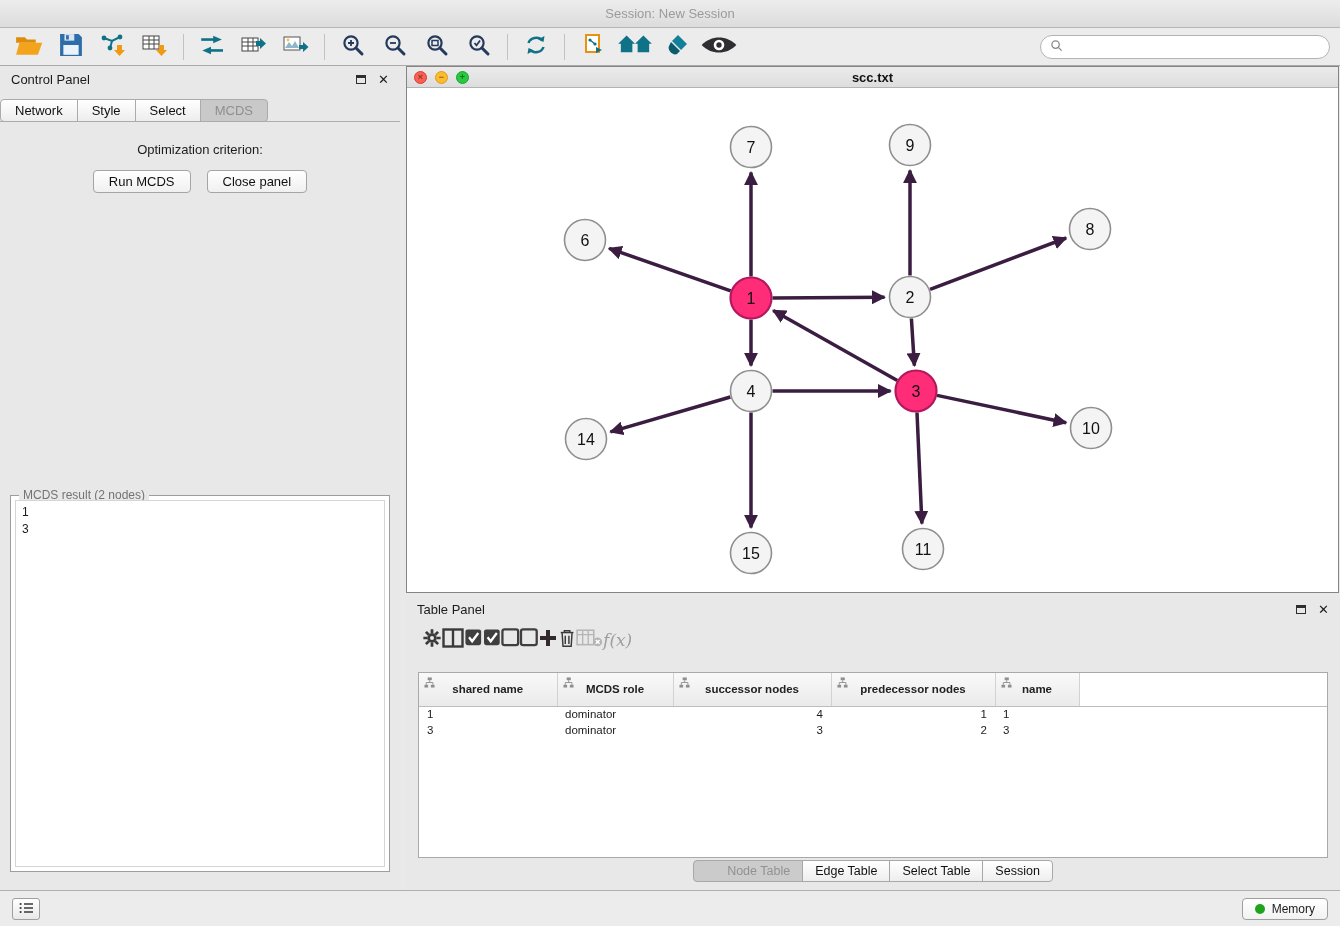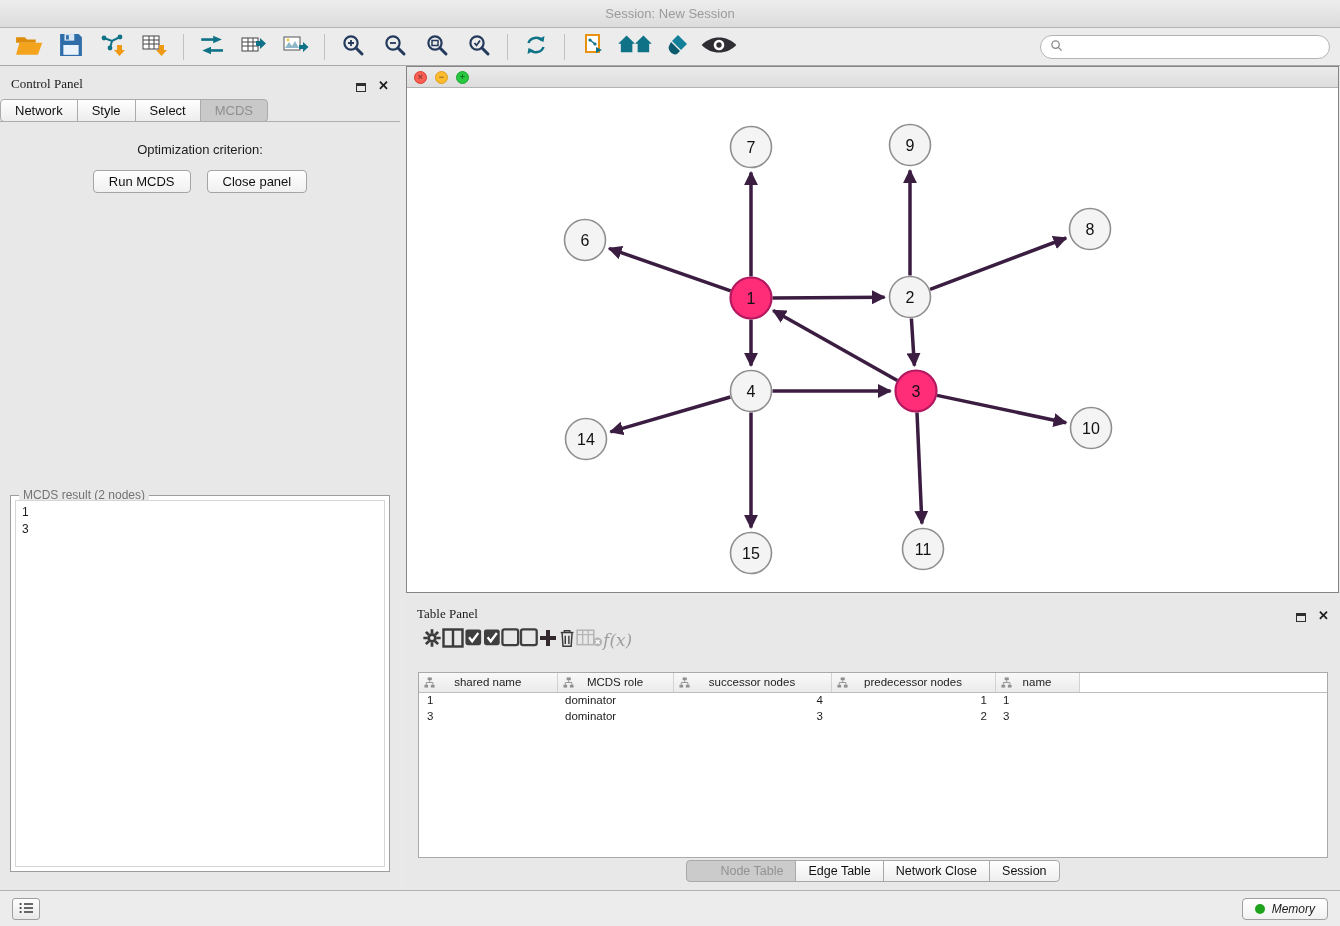--- a/index.html
+++ b/index.html
@@ -20,22 +20,22 @@
   .tool-btn svg { height:24px; width:auto; }
   .tb-sep { width:1px; height:26px; background:#c2c2c2; margin:0 5px; }
   .search-box { margin-left:auto; width:290px; height:24px; background:#fff;
     border:1px solid #b3b3b3; border-radius:13px; display:flex; align-items:center;
     padding:0 9px; gap:6px; }
   .search-box svg { width:13px; height:13px; }
   .search-input { border:none; outline:none; flex:1; font-size:12px; background:transparent;
     font-family:inherit; }
 
   
-  .panel-header { height:26px; display:flex; align-items:flex-end; padding:0 11px;
-    font-size:13px; color:#1b1b1b; gap:12px;font-family:Liberation Serif, serif; }
+  .panel-header { height:26px; display:flex; align-items:center; padding:0 11px;
+    font-size:13px; color:#1b1b1b; gap:12px; }
   .panel-header .spacer { flex:1; }
   .float-icon { width:10px; height:9px; border:1.5px solid #2e2e2e; border-top-width:3px;
     display:inline-block; }
   .close-icon { font-size:13px; font-weight:bold; color:#1d1d1d; line-height:1; }
 
   
   .control-panel { position:absolute; top:66px; left:0; width:400px; bottom:36px;
     background:#e8e8e8; }
   .cp-tabbar { display:flex; justify-content:flex-start; margin-top:6px;
     border-bottom:1px solid #aeaeae; padding-bottom:0; }
@@ -82,23 +82,23 @@
   .table-panel { position:absolute; left:406px; top:596px; width:934px; bottom:36px;
     background:#e8e8e8; }
   .tp-toolbar { height:36px; display:flex; align-items:center; padding:0 16px; }
   .tp-tool { display:flex; align-items:center; justify-content:center; height:26px; }
   .tp-tool svg { height:20px; width:auto; }
   .fx-label { font-family:"DejaVu Serif","Liberation Serif",serif; font-style:italic;
     font-size:17px; color:#9e9e9e; }
   .tp-table-wrap { position:absolute; left:12px; right:12px; top:76px; bottom:32px;
     background:#fff; border:1px solid #a9a9a9; overflow:hidden; }
   table.node-table { border-collapse:collapse; width:100%; table-layout:fixed; }
-  table.node-table thead th { height:19px; background:linear-gradient(#f9f9f9,#eaeaea);
+  table.node-table thead th { height:33px; background:linear-gradient(#f9f9f9,#eaeaea);
     border-right:1px solid #d2d2d2; border-bottom:1px solid #bdbdbd; font-size:11.5px;
-    font-weight:normal; position:relative; padding:0; color:#222; }
+    font-weight:bold; position:relative; padding:0; color:#222; }
   table.node-table thead th .sort-ic { position:absolute; left:5px; top:4px; width:11px; height:11px; }
   table.node-table thead th.cf { background:#fff; border-right:none; }
   table.node-table td { font-size:11.5px; height:16px; padding:0 8px; color:#1d1d1d;
     white-space:nowrap; overflow:hidden; }
   .c0 { width:138px; } .c1 { width:116px; } .c2 { width:158px; } .c3 { width:164px; } .c4 { width:84px; }
   td.c2, td.c3 { text-align:right; padding-right:14px; }
   td.c0, td.c1, td.c4 { text-align:left; }
   .tp-tabs { position:absolute; bottom:8px; left:0; right:0; display:flex; justify-content:center; }
   .tp-tab { padding:3px 12px; font-size:12.5px; border:1px solid #a8a8a8; margin-left:-1px;
     background:linear-gradient(#ffffff,#eeeeee); color:#111; }
@@ -107,21 +107,21 @@
   .tp-tab.active { background:#cbcbcb; color:#929292;padding-left:33px; }
 
   
   .statusbar { position:absolute; left:0; right:0; bottom:0; height:36px; background:#ececec;
     border-top:1px solid #b0b0b0; display:flex; align-items:center; padding:0 12px; }
   .list-btn { width:28px; height:22px; border:1px solid #9f9f9f; border-radius:3px;
     background:linear-gradient(#ffffff,#e9e9e9); display:flex; align-items:center;
     justify-content:center; }
   .memory-btn { margin-left:auto; display:flex; align-items:center; gap:7px;
     border:1px solid #9f9f9f; border-radius:4px; background:linear-gradient(#ffffff,#f2f2f2);
-    padding:3px 12px; font-size:12px;font-style:italic; }
+    padding:3px 12px; font-size:12px; }
   .mem-dot { width:10px; height:10px; border-radius:50%; background:#1fa31c;
     display:inline-block; }
 </style>
 </head>
 <body>
 
 <div class="titlebar">
   <span>Session: New Session</span>
 </div>
 
@@ -288,20 +288,21 @@
   </div>
 </div>
 
 <div class="net-window">
   <div class="net-titlebar">
     <div class="traffic">
       <span class="light red">×</span>
       <span class="light yellow">−</span>
       <span class="light green">+</span>
     </div>
+    <span class="net-title">scc.txt</span>
   </div>
   <svg id="graph-svg" class="graph-svg" viewBox="0 0 931 504">
       <defs>
         <marker id="arw" viewBox="0 0 10 10" refX="9" refY="5" markerWidth="4" markerHeight="4" orient="auto">
           <path d="M0,0 L10,5 L0,10 Z" fill="#3a1d40"></path>
         </marker>
       </defs>
       <line x1="344.0" y1="188.5" x2="344.0" y2="84.5" stroke="#3a1d40" stroke-width="3.5" marker-end="url(#arw)"></line>
       <line x1="323.7" y1="202.9" x2="202.1" y2="160.4" stroke="#3a1d40" stroke-width="3.5" marker-end="url(#arw)"></line>
       <line x1="365.5" y1="209.9" x2="477.5" y2="209.2" stroke="#3a1d40" stroke-width="3.5" marker-end="url(#arw)"></line>
@@ -483,21 +484,21 @@
             <td class="c3">2</td>
             <td class="c4">3</td>
             <td></td>
           </tr>
         </tbody>
     </table>
   </div>
   <div class="tp-tabs" id="tp-tabs">
       <div class="tp-tab active">Node Table</div>
       <div class="tp-tab">Edge Table</div>
-      <div class="tp-tab">Network Close</div>
+      <div class="tp-tab">Select Table</div>
       <div class="tp-tab">Session</div>
     </div>
 </div>
 
 <div class="statusbar">
   <div class="list-btn">
     <span><svg viewBox="0 0 15 12" width="15" height="12">
           <g stroke="#3a3a3a" stroke-width="1.6">
             <path d="M5 2 h9 M5 6 h9 M5 10 h9"></path>
           </g>

